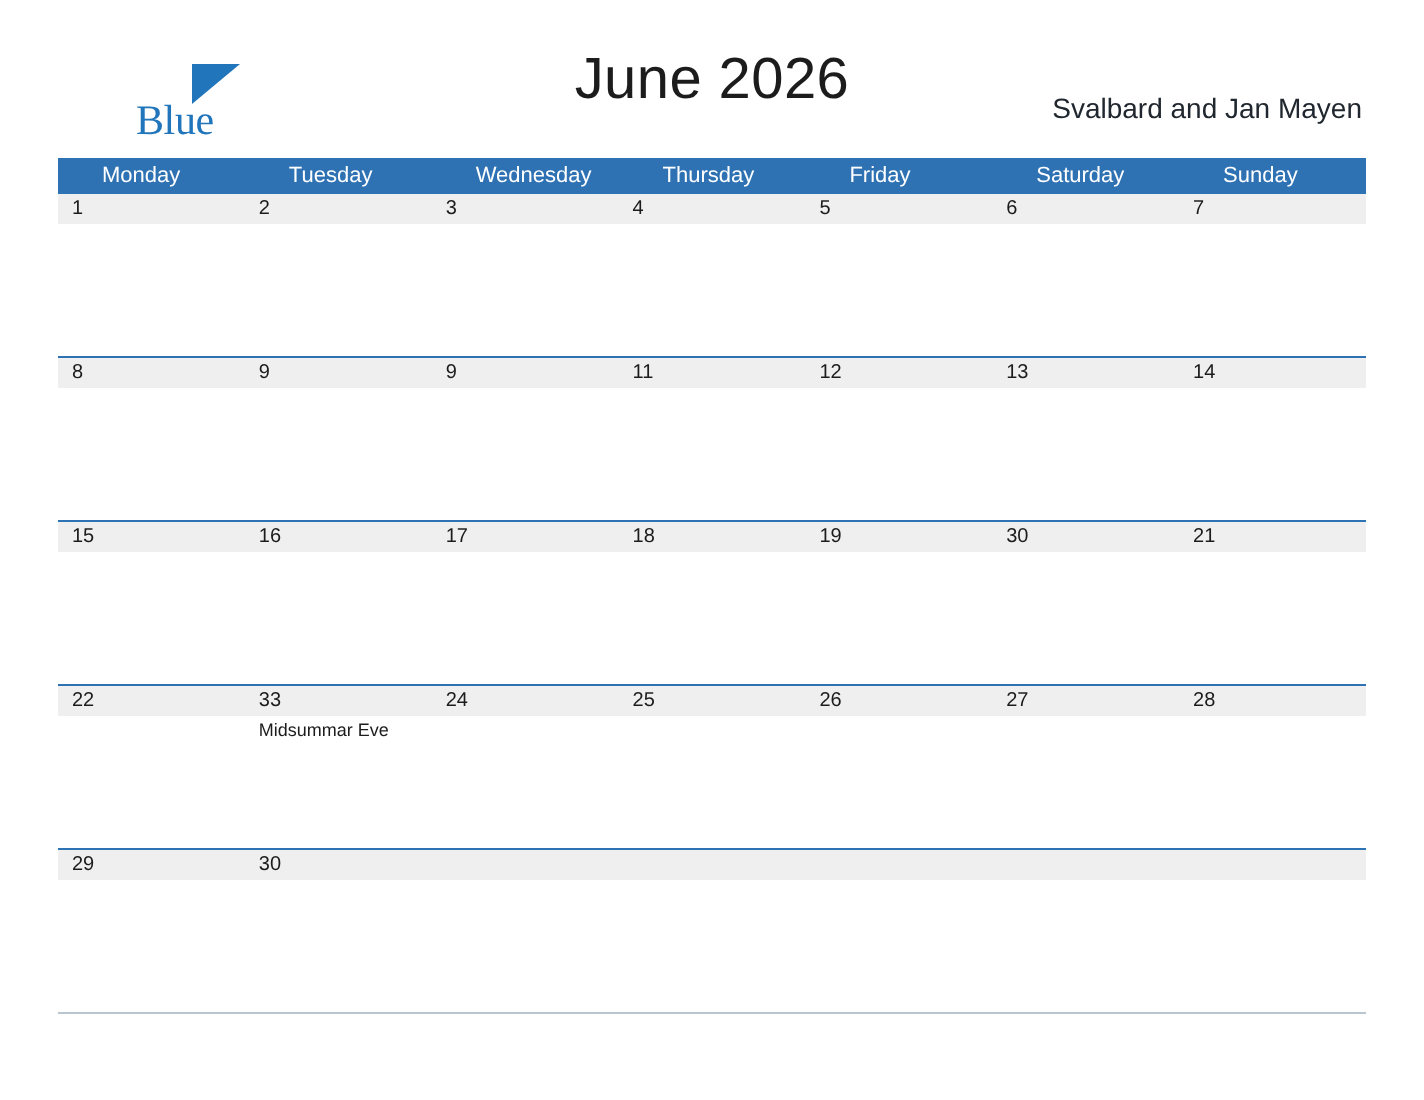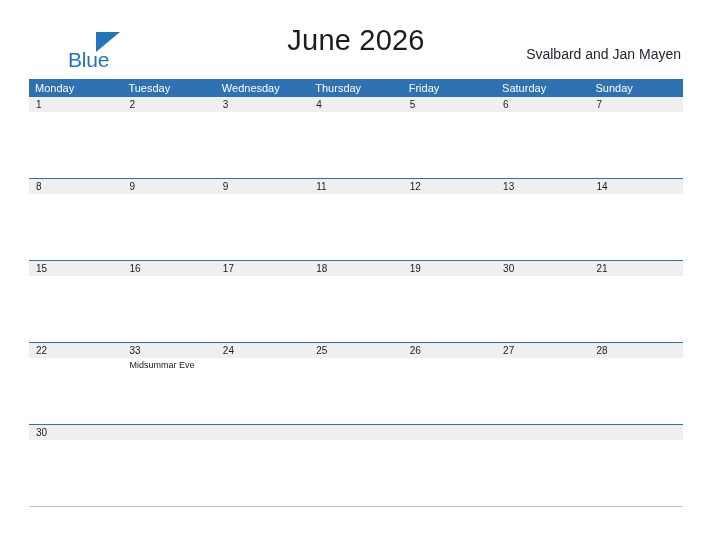--- a/index.html
+++ b/index.html
@@ -48,21 +48,21 @@
     font-family: "Liberation Sans", sans-serif;
   }
   .logo-blue {
     position: absolute;
     left: 37px;
     top: 19px;
     font-size: 21px;
     color: #2175bb;
     letter-spacing: -0.2px;
     line-height: 22px;
-    font-family: Liberation Sans, sans-serif;
+    font-family: Liberation Serif, serif;
     text-align: right;
   }
   .logo-triangle {
     position: absolute;
     left: 65px;
     top: 2px;
     width: 0;
     height: 0;
     border-top: 20px solid #2175bb;
     border-right: 24px solid transparent;
@@ -100,21 +100,21 @@
 
   .weekday-row {
     display: flex;
     width: 654px;
     height: 18px;
     background: #2e72b3;
   }
   .weekday-cell {
     flex: 1 1 0;
     box-sizing: border-box;
-    padding-left: 6px;
+    padding-left: 22px;
     color: #ffffff;
     font-size: 11px;
     line-height: 18px;
     font-family: "Liberation Sans", sans-serif;
     white-space: nowrap;
     overflow: hidden;
   }
 
   .week-row {
     position: relative;
@@ -334,20 +334,24 @@
             <span class="day-num">28</span>
             <span class="day-event"></span>
           </div>
       </div>
     </div>
 
     <div class="week-row">
       <div class="week-band"></div>
       <div class="week-cells">
         <div class="day-cell">
+            <span class="day-num">29</span>
+            <span class="day-event"></span>
+          </div>
+        <div class="day-cell">
             <span class="day-num">30</span>
             <span class="day-event"></span>
           </div>
         <div class="day-cell empty"></div>
         <div class="day-cell empty"></div>
         <div class="day-cell empty"></div>
         <div class="day-cell empty"></div>
         <div class="day-cell empty"></div>
       </div>
     </div>

